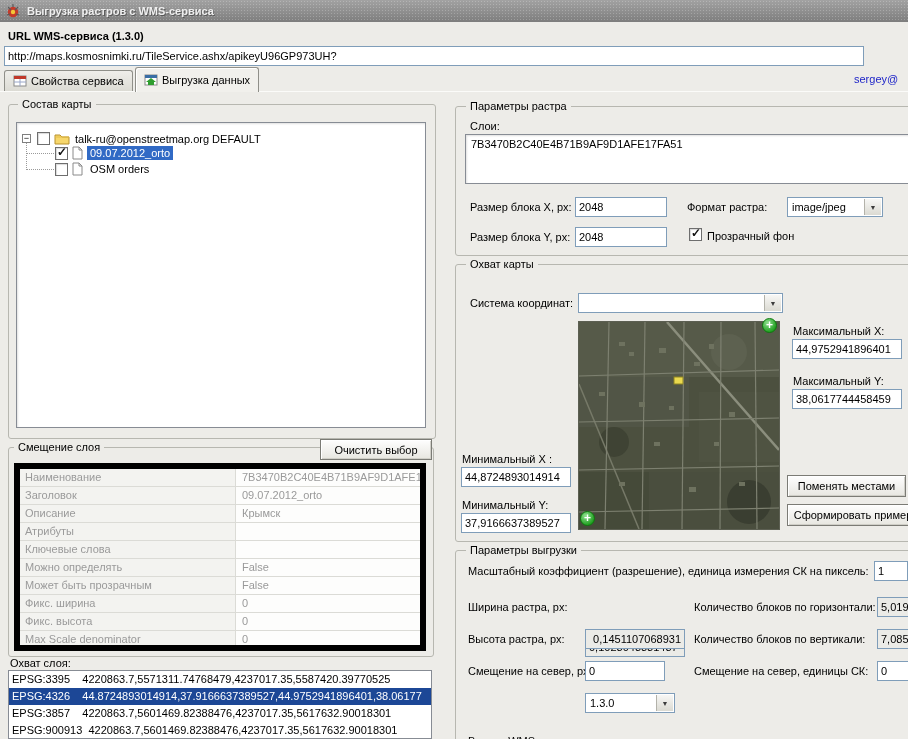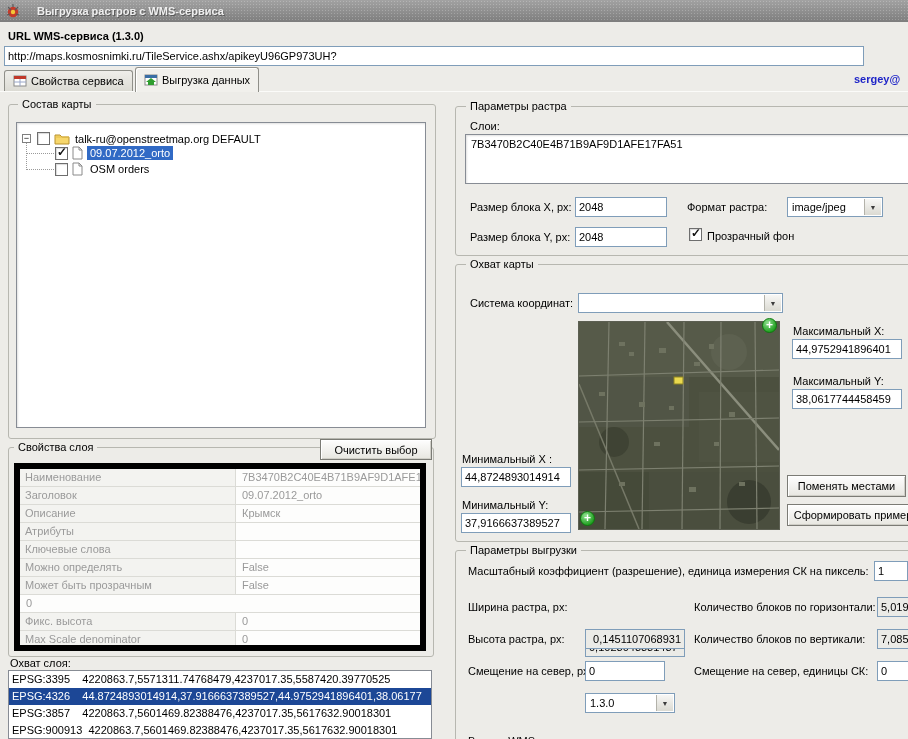--- a/index.html
+++ b/index.html
@@ -4,21 +4,21 @@
 <style>
   html,body{margin:0;padding:0}
   body{position:relative;width:908px;height:739px;overflow:hidden;background:#edece8;
        font-family:"Liberation Sans",sans-serif;font-size:11px;color:#000}
   .lbl{position:absolute;white-space:nowrap}
   .bold{font-weight:bold}
   
   .titlebar{position:absolute;left:0;top:0;width:908px;height:22px;
     background-image:radial-gradient(circle,rgba(255,255,255,.22) 1px,transparent 1px),linear-gradient(#a2a2a2,#7d7d7d);
     background-size:3px 3px,100% 100%;display:flex;align-items:center;padding:0 5px;box-sizing:border-box}
-  .titlebar .ttl{color:#efefef;font-weight:bold;margin-left:16px;text-shadow:1px 1px 0 rgba(0,0,0,.35)}
+  .titlebar .ttl{color:#efefef;font-weight:bold;margin-left:6px;text-shadow:1px 1px 0 rgba(0,0,0,.35)}
   
   .tabpage{position:absolute;left:0;top:91px;width:908px;height:648px;background:#edece8;border-top:1px solid #fbfbf9}
   .tab{position:absolute;display:flex;align-items:center;gap:4px;padding:0 8px;box-sizing:border-box;
        border:1px solid #8f8f89;border-bottom:none;border-radius:3px 3px 0 0;background:linear-gradient(#efeeea,#dcdbd4);height:21px}
   .tab.active{background:#f1f0ec;height:25px;box-shadow:inset 1px 1px 0 #fff}
   
   .group{position:absolute;border:1px solid #b7b7b0;border-radius:3px}
   .glabel{position:absolute;background:#edece8;padding:0 4px;white-space:nowrap}
   
   .sunken{position:absolute;background:#fff;border:1px solid #878c94;box-shadow:inset 1px 1px 2px rgba(0,0,0,.12);box-sizing:border-box}
@@ -56,21 +56,21 @@
   .pgval{flex:1;padding-left:6px;background:#fdfdfc;overflow:hidden;white-space:nowrap}
   
   .list{position:absolute;background:#fff;border:1px solid #878c94;box-sizing:border-box;overflow:hidden}
   .lrow{height:17px;line-height:17px;padding-left:3px;white-space:pre;overflow:hidden}
   .lrow.sel{background:#1c4796;color:#fff}
   
   .plus{position:absolute;width:15px;height:15px;border-radius:50%;box-sizing:border-box;
         background:radial-gradient(circle at 35% 30%,#8fe08f,#1f9e1f 75%);border:1px solid #0d7a0d;
         color:#fff;font-weight:bold;font-size:12px;line-height:12px;text-align:center}
   .plus::before{content:"+"}
-  .userlink{position:absolute;color:#1f25c8;font-weight:bold;white-space:nowrap}
+  .userlink{position:absolute;color:#1f25c8;font-weight:normal;white-space:nowrap}
   svg{display:block}
 </style>
 </head>
 <body>
 
 <div class="titlebar">
   <span>
     <svg width="16" height="16" viewBox="0 0 16 16">
       <circle cx="8" cy="9" r="5.2" fill="#c43a2a"></circle>
       <circle cx="8" cy="9" r="2.2" fill="#f2c738"></circle>
@@ -139,21 +139,21 @@
 <div class="cb" style="left:55px;top:163px"></div>
 <span style="position:absolute;left:72px;top:162px">
   <svg width="11" height="14" viewBox="0 0 11 14">
     <path d="M1 1 h6 l3 3 v9 h-9 z" fill="#fff" stroke="#8a8a8a"></path>
     <path d="M7 1 v3 h3" fill="none" stroke="#8a8a8a"></path>
   </svg>
 </span>
 <div class="treelabel" style="left:87px;top:162px">OSM orders</div>
 
 <div class="group" style="left:8px;top:447px;width:424px;height:208px"></div>
-<div class="glabel" style="left:14px;top:441px">Свойства слоя</div>
+<div class="glabel" style="left:14px;top:441px">Смещение слоя</div>
 <div class="btn" style="left:320px;top:439px;width:112px;height:21px">Очистить выбор</div>
 
 <div class="pgrid" style="left:14px;top:463px;width:412px;height:188px">
   <div class="pgrow">
       <div class="pgname">Наименование</div>
       <div class="pgval">7B3470B2C40E4B71B9AF9D1AFE17FA51</div>
     </div>
   <div class="pgrow">
       <div class="pgname">Заголовок</div>
       <div class="pgval">09.07.2012_orto</div>
@@ -172,20 +172,21 @@
     </div>
   <div class="pgrow">
       <div class="pgname">Можно определять</div>
       <div class="pgval">False</div>
     </div>
   <div class="pgrow">
       <div class="pgname">Может быть прозрачным</div>
       <div class="pgval">False</div>
     </div>
   <div class="pgrow">
+      <div class="pgname">Фикс. ширина</div>
       <div class="pgval">0</div>
     </div>
   <div class="pgrow">
       <div class="pgname">Фикс. высота</div>
       <div class="pgval">0</div>
     </div>
   <div class="pgrow">
       <div class="pgname">Max Scale denominator</div>
       <div class="pgval">0</div>
     </div>

